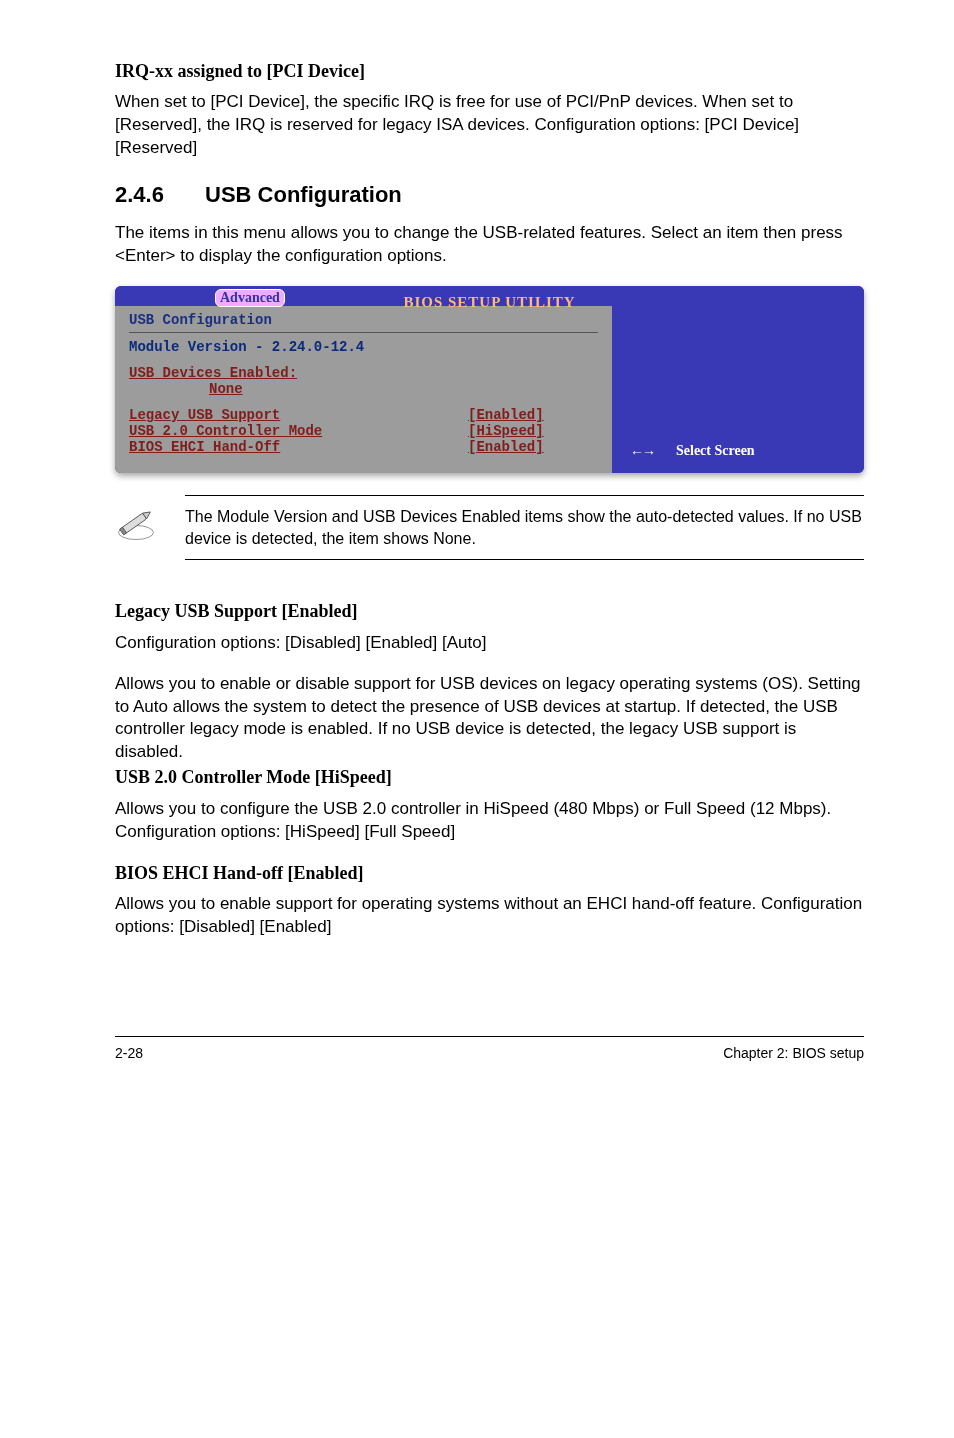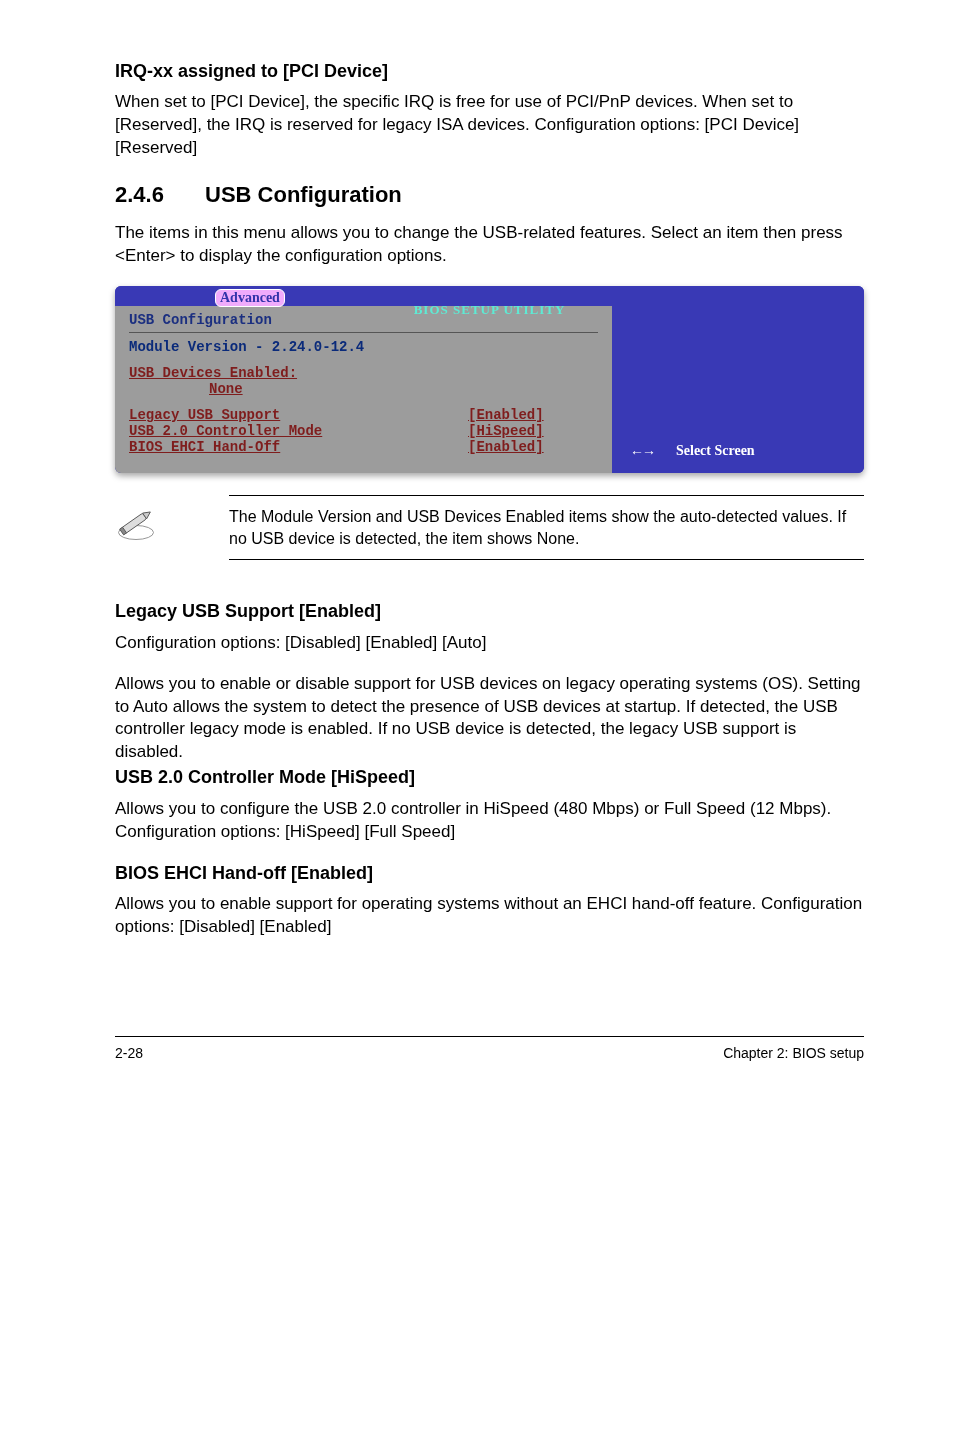--- a/index.html
+++ b/index.html
@@ -11,20 +11,21 @@
     color: #000;
   }
   .page {
     padding: 60px 90px 40px 115px;
   }
   .h3 {
     font-size: 18px;
     font-weight: bold;
     margin-bottom: 8px;
     line-height: 1.3;
+    font-family: Liberation Serif, serif;
   }
   .body-text {
     font-size: 17px;
     line-height: 1.35;
     margin-bottom: 18px;
   }
   .h2 {
     font-size: 22px;
     font-weight: bold;
     margin: 22px 0 14px 0;
@@ -44,24 +45,24 @@
   .bios-bar {
     height: 20px;
     position: relative;
     background: #3939b5;
     padding-top: 2px;
   }
   .bios-bar-util {
     position: absolute;
     left: 50%;
     transform: translateX(-50%);
-    top: 16px;
+    top: 8px;
     font-family: "Bookman Old Style", Georgia, serif;
-    color: #5eead4;
-    font-size: 13px;
+    color: #fdba74;
+    font-size: 15px;
     font-weight: bold;
     letter-spacing: 1px;
   }
   .bios-tab {
     position: absolute;
     left: 100px;
     top: 3px;
     background: #f0abfc;
     border: 1px solid #fff;
     border-radius: 6px;
@@ -109,21 +110,20 @@
     font-family: "Bookman Old Style", Georgia, serif;
     font-size: 14px;
     font-weight: bold;
   }
   .bios-right-hint .arrows { margin-right: 22px; letter-spacing: -2px; }
   
   .note {
     display: flex;
     align-items: flex-start;
     margin: 4px 0 40px 0;
-    gap: 44px;
   }
   .note-icon {
     width: 70px;
     padding-top: 6px;
     flex-shrink: 0;
   }
   .note-icon svg { width: 42px; height: 42px; }
   .note-text {
     border-top: 1px solid #000;
     border-bottom: 1px solid #000;

